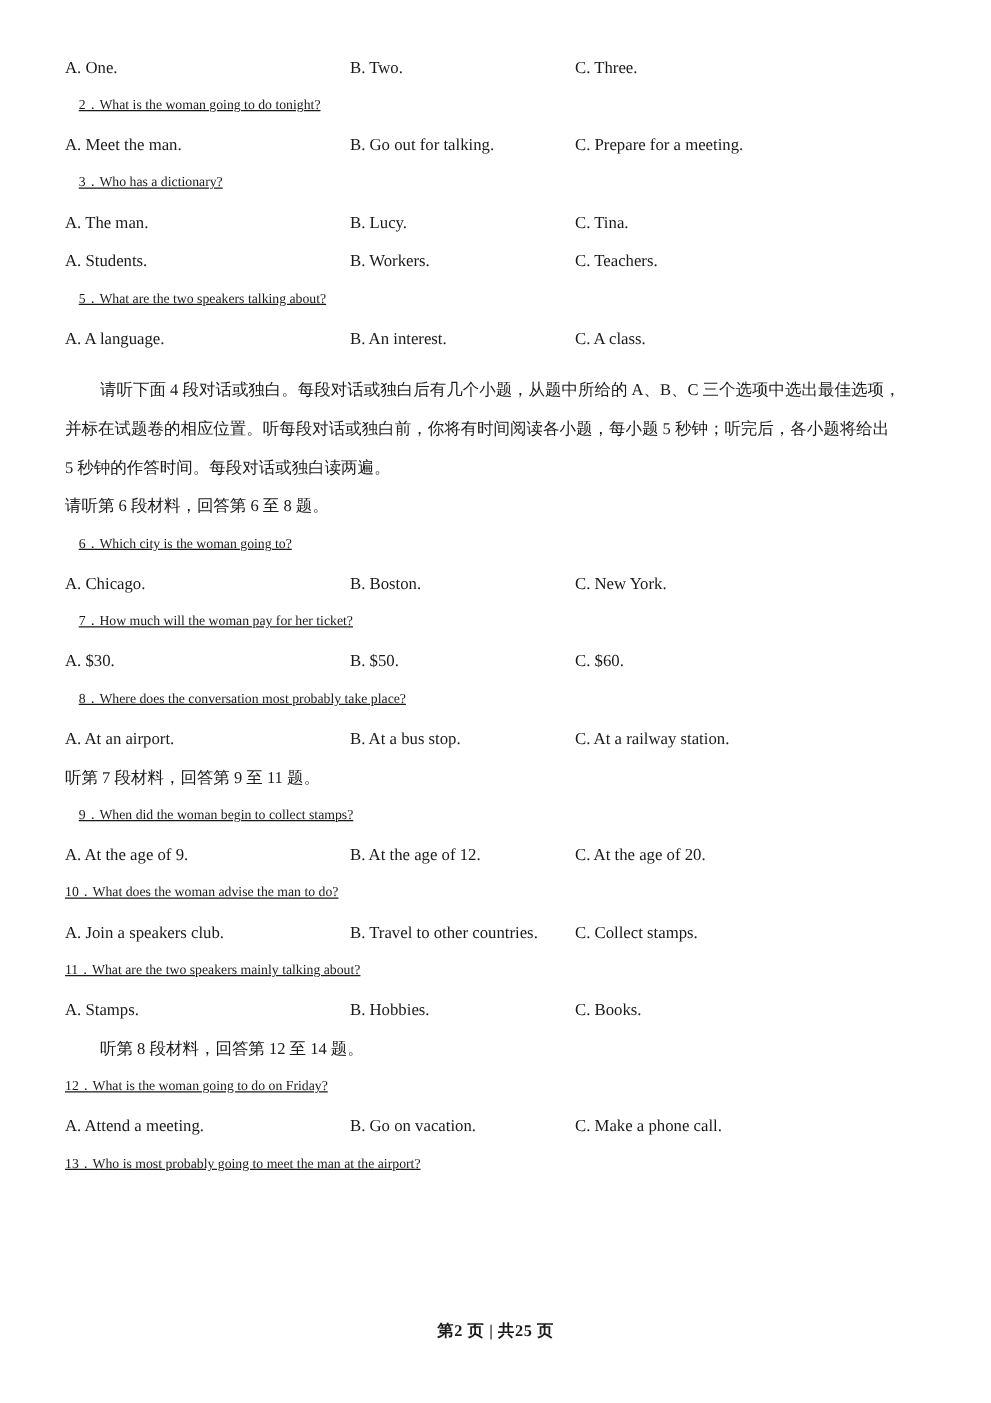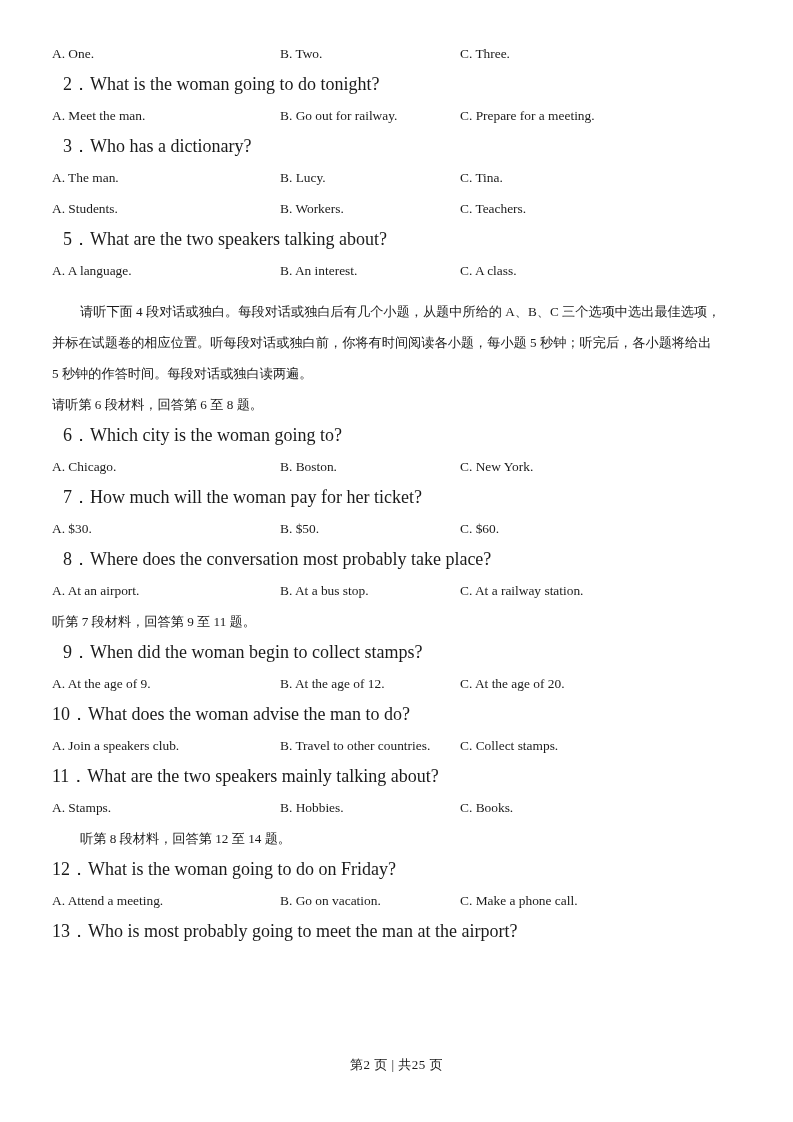--- a/index.html
+++ b/index.html
@@ -25,21 +25,22 @@
     font-size: 13.2px;
     line-height: 1.0;
   }
   
   .q-line {
     margin: 0 0 0 0;
     padding: 0;
     height: 31px;
     line-height: 31px;
     white-space: pre;
-    font-size: 18px;
+    font-size: 11px;
+    text-decoration: underline;
   }
   .q-line.indent1 { padding-left: 11px; }
   .q-line.indent0 { padding-left: 0px; }
 
   
   .opt-row {
     display: flex;
     height: 31px;
     line-height: 31px;
     font-size: 13.4px;
@@ -70,38 +71,39 @@
 
   .footer {
     position: absolute;
     left: 0;
     right: 0;
     bottom: 48px;
     text-align: center;
     font-size: 13px;
     color: #1a1a1a;
     letter-spacing: 0.5px;
+    font-weight: bold;
   }
 </style>
 </head>
 <body>
 
 <div class="page">
   <div class="content">
 
     <div class="opt-row">
       <span class="col-a">A. One.</span>
       <span class="col-b">B. Two.</span>
       <span class="col-c">C. Three.</span>
     </div>
 
     <div class="q-line indent1">2．What is the woman going to do tonight?</div>
     <div class="opt-row">
       <span class="col-a">A. Meet the man.</span>
-      <span class="col-b">B. Go out for railway.</span>
+      <span class="col-b">B. Go out for talking.</span>
       <span class="col-c">C. Prepare for a meeting.</span>
     </div>
 
     <div class="q-line indent1">3．Who has a dictionary?</div>
     <div class="opt-row">
       <span class="col-a">A. The man.</span>
       <span class="col-b">B. Lucy.</span>
       <span class="col-c">C. Tina.</span>
     </div>
 

